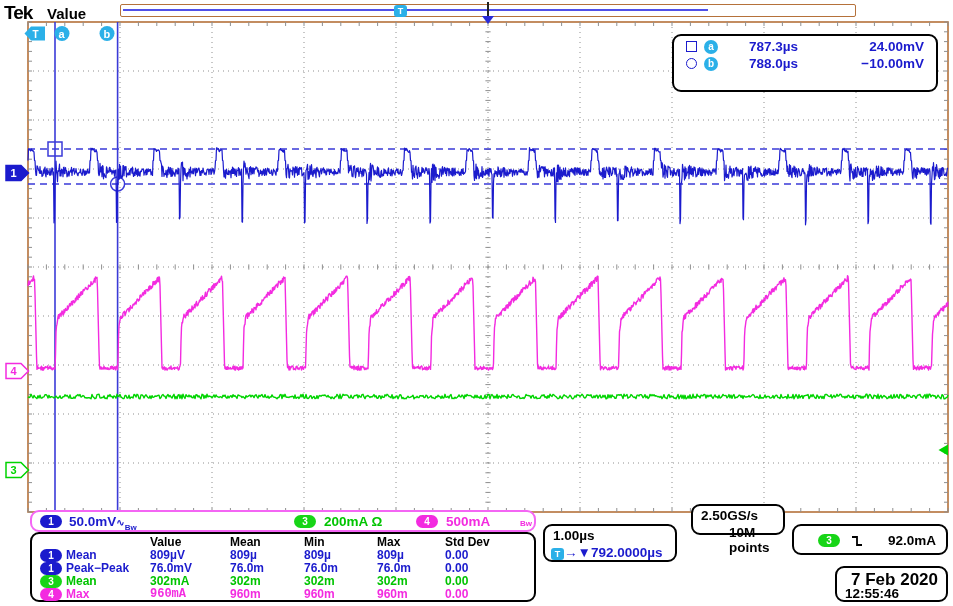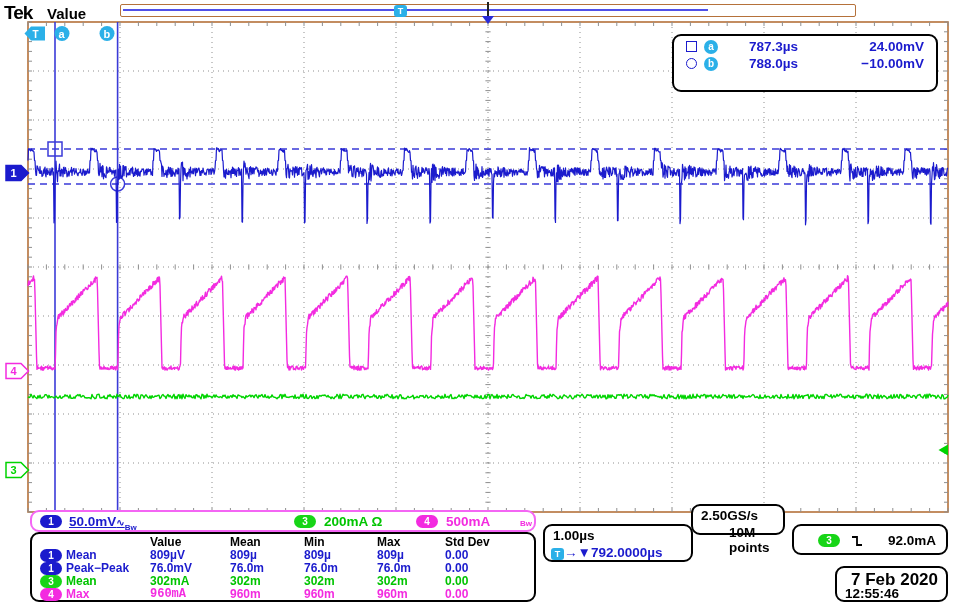--- a/index.html
+++ b/index.html
@@ -104,21 +104,21 @@
   <div class="rd-row" style="left:0;top:20px;width:100%;">
     <span class="rd-icon" style="border-radius:50%;"></span>
     <span class="badge cyan round13" style="position:absolute;left:30px;top:1px;">b</span>
     <span class="rd-time">788.0µs</span>
     <span class="rd-volt">−10.00mV</span>
   </div>
 </div>
 
 <div class="ovl roundbox" style="left:30px;top:510px;width:506px;height:22px;border-color:#f466f4;">
   <span class="badge ch1 oval" style="position:absolute;left:8px;top:3px;">1</span>
-  <span class="chbar-txt blue" style="left:37px;text-decoration:underline;"><span>50.0mV</span><span style="font-size:10px;">∿</span><span class="bw">Bw</span></span>
+  <span class="chbar-txt blue" style="left:37px;"><span>50.0mV</span><span style="font-size:10px;">∿</span><span class="bw">Bw</span></span>
   <span class="badge ch3 oval" style="position:absolute;left:262px;top:3px;">3</span>
   <span class="chbar-txt green" style="left:292px;"><span>200mA</span> <span>Ω</span></span>
   <span class="badge ch4 oval" style="position:absolute;left:384px;top:3px;">4</span>
   <span class="chbar-txt magenta" style="left:414px;">500mA</span>
   <span class="chbar-txt magenta bw" style="left:488px;top:7px;">Bw</span>
 </div>
 
 <div class="ovl roundbox" style="left:30px;top:532px;width:506px;height:70px;">
   <div class="meas-row" style="top:2px;">
     <span class="tbl-cell black" style="left:118px;">Value</span>
@@ -158,21 +158,21 @@
     <span class="badge ch4 oval" style="position:absolute;left:8px;">4</span>
     <span class="tbl-cell" style="left:34px;">Max</span>
     <span class="tbl-cell" style="left:118px;font-family:Liberation Mono, monospace;">960mA</span>
     <span class="tbl-cell" style="left:198px;">960m</span>
     <span class="tbl-cell" style="left:272px;">960m</span>
     <span class="tbl-cell" style="left:345px;">960m</span>
     <span class="tbl-cell" style="left:413px;">0.00</span>
   </div>
 </div>
 
-<div class="ovl roundbox" style="left:543px;top:524px;width:150px;height:38px;">
+<div class="ovl roundbox" style="left:543px;top:524px;width:134px;height:38px;">
   <div class="abs black" style="left:8px;top:2px;font-size:13.5px;">1.00µs</div>
   <div class="abs" style="left:6px;top:19px;font-size:13.5px;">
     <span class="t-sq">T</span><span class="blue">→▼</span><span class="blue">792.0000µs</span>
   </div>
 </div>
 
 <div class="ovl roundbox" style="left:691px;top:504px;width:94px;height:31px;">
   <div class="abs black" style="left:8px;top:2px;font-size:13.5px;">2.50GS/s</div>
   <div class="abs black" style="left:8px;top:19px;font-size:13.5px;margin-left:28px;">10M points</div>
 </div>

